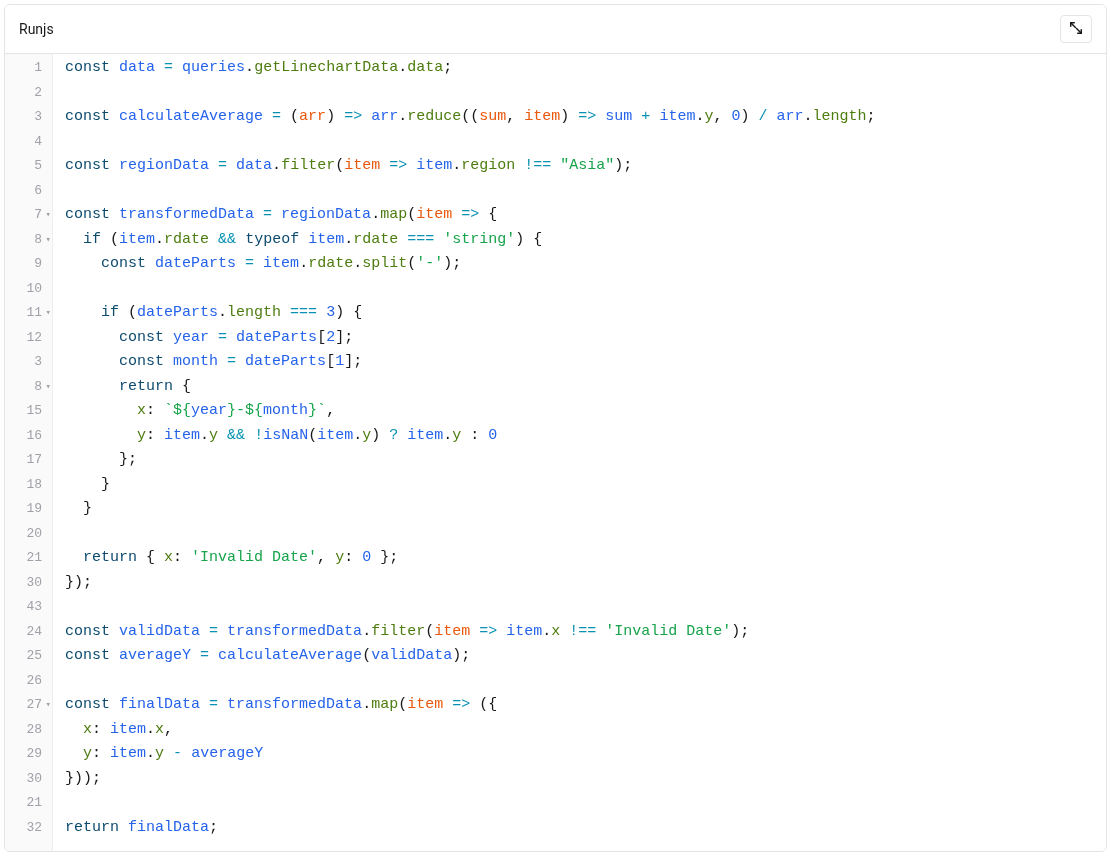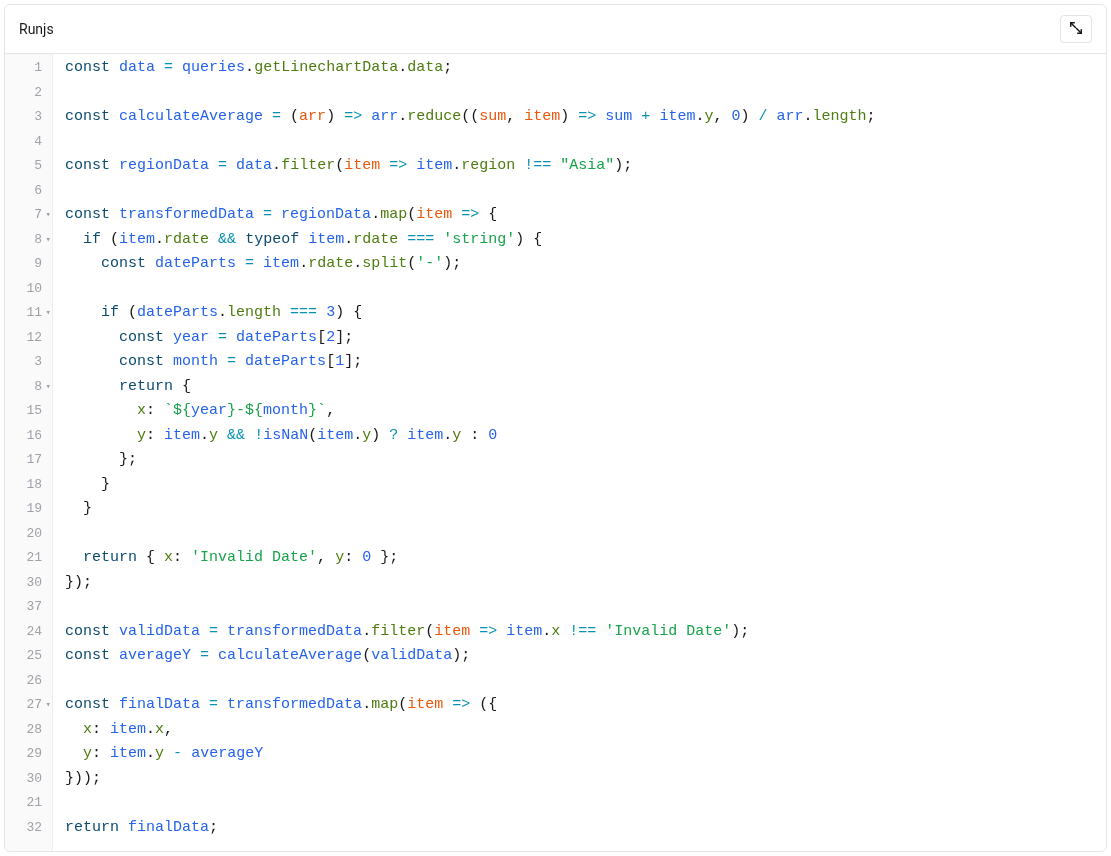--- a/index.html
+++ b/index.html
@@ -127,21 +127,21 @@
         <div class="ln">3</div>
         <div class="ln fold">8</div>
         <div class="ln">15</div>
         <div class="ln">16</div>
         <div class="ln">17</div>
         <div class="ln">18</div>
         <div class="ln">19</div>
         <div class="ln">20</div>
         <div class="ln">21</div>
         <div class="ln">30</div>
-        <div class="ln">37</div>
+        <div class="ln">43</div>
         <div class="ln">24</div>
         <div class="ln">25</div>
         <div class="ln">26</div>
         <div class="ln fold">27</div>
         <div class="ln">28</div>
         <div class="ln">29</div>
         <div class="ln">30</div>
         <div class="ln">21</div>
         <div class="ln">32</div>
       </div>

